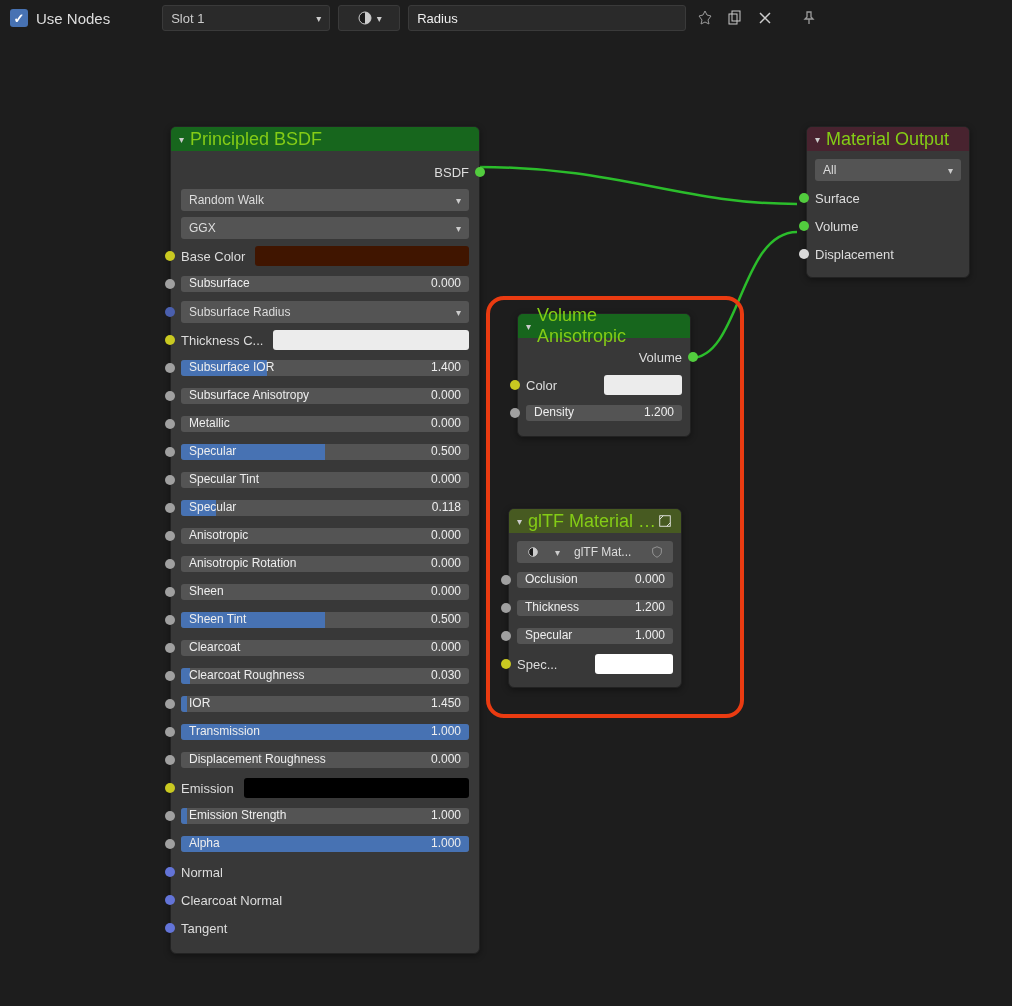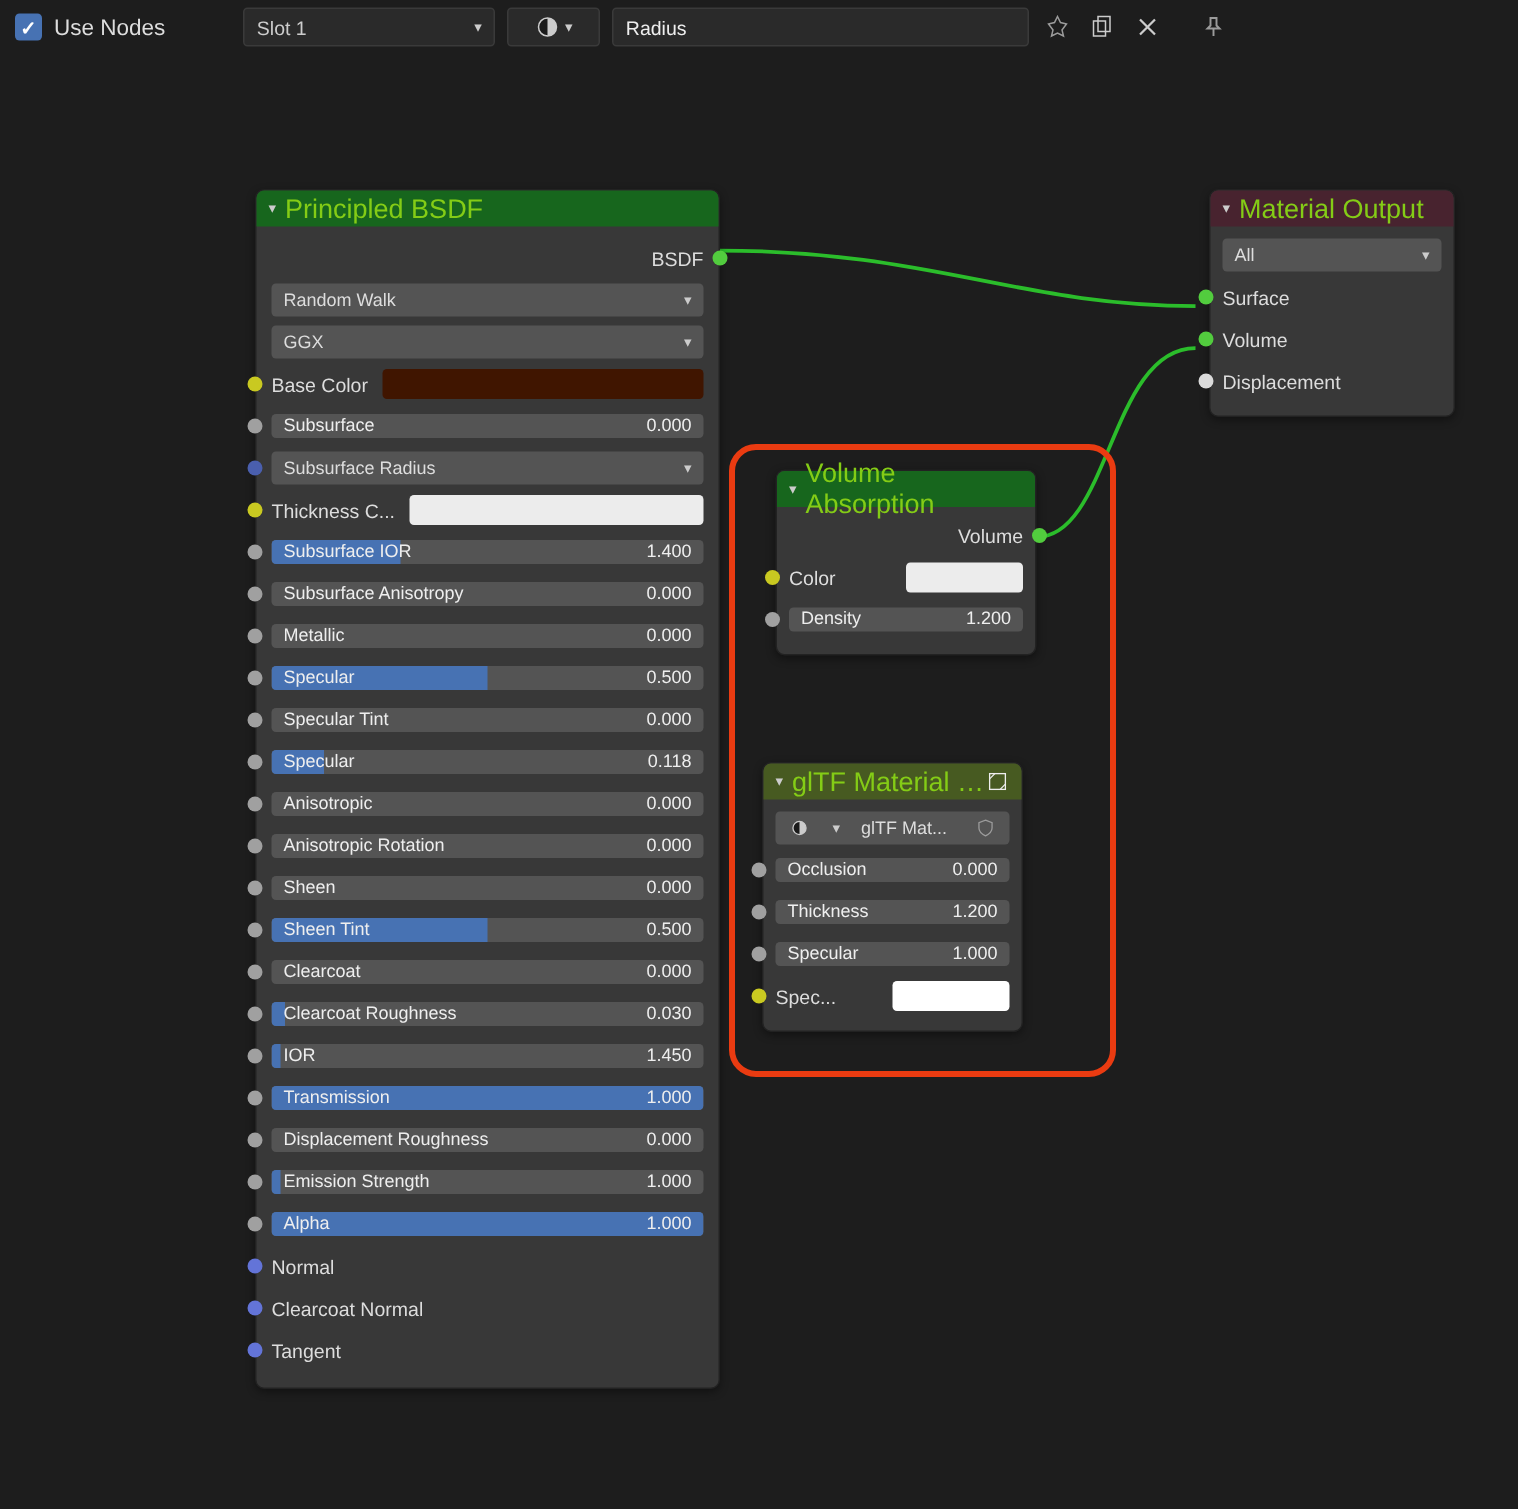--- a/index.html
+++ b/index.html
@@ -253,20 +253,25 @@
         </div>
         <div class="row">
           <span class="socket left sock-grey"></span>
           <div class="numfield">
             <div class="fill" style="width: 0%;"></div>
             <span class="lbl">Displacement Roughness</span>
             <span class="val">0.000</span>
           </div>
         </div>
         <div class="row">
+          <span class="socket left sock-yellow"></span>
+          <span class="in-label">Emission</span>
+          <div class="swatch" style="background: rgb(0, 0, 0); margin-left: 4px;"></div>
+        </div>
+        <div class="row">
           <span class="socket left sock-grey"></span>
           <div class="numfield">
             <div class="fill" style="width: 2%;"></div>
             <span class="lbl">Emission Strength</span>
             <span class="val">1.000</span>
           </div>
         </div>
         <div class="row">
           <span class="socket left sock-grey"></span>
           <div class="numfield">
@@ -287,21 +292,21 @@
           <span class="socket left sock-blue"></span>
           <span class="in-label">Tangent</span>
         </div>
       </div>
   </div>
 </div>
 
 <div class="node" style="left:517px;top:313px;width:172px;">
   <div class="header green">
     <span class="chev chev-down" style="margin-right:6px;"></span>
-    <span>Volume Absorption</span>
+    <span>Volume Anisotropic</span>
   </div>
   <div class="body tight">
     <div class="row">
         <span class="out-label">Volume</span>
         <span class="socket right sock-green"></span>
       </div>
     <div class="row">
         <span class="socket left sock-yellow"></span>
         <span class="in-label">Color</span>
         <div class="swatch" style="background:#ececec;max-width:78px;margin-left:auto;"></div>

